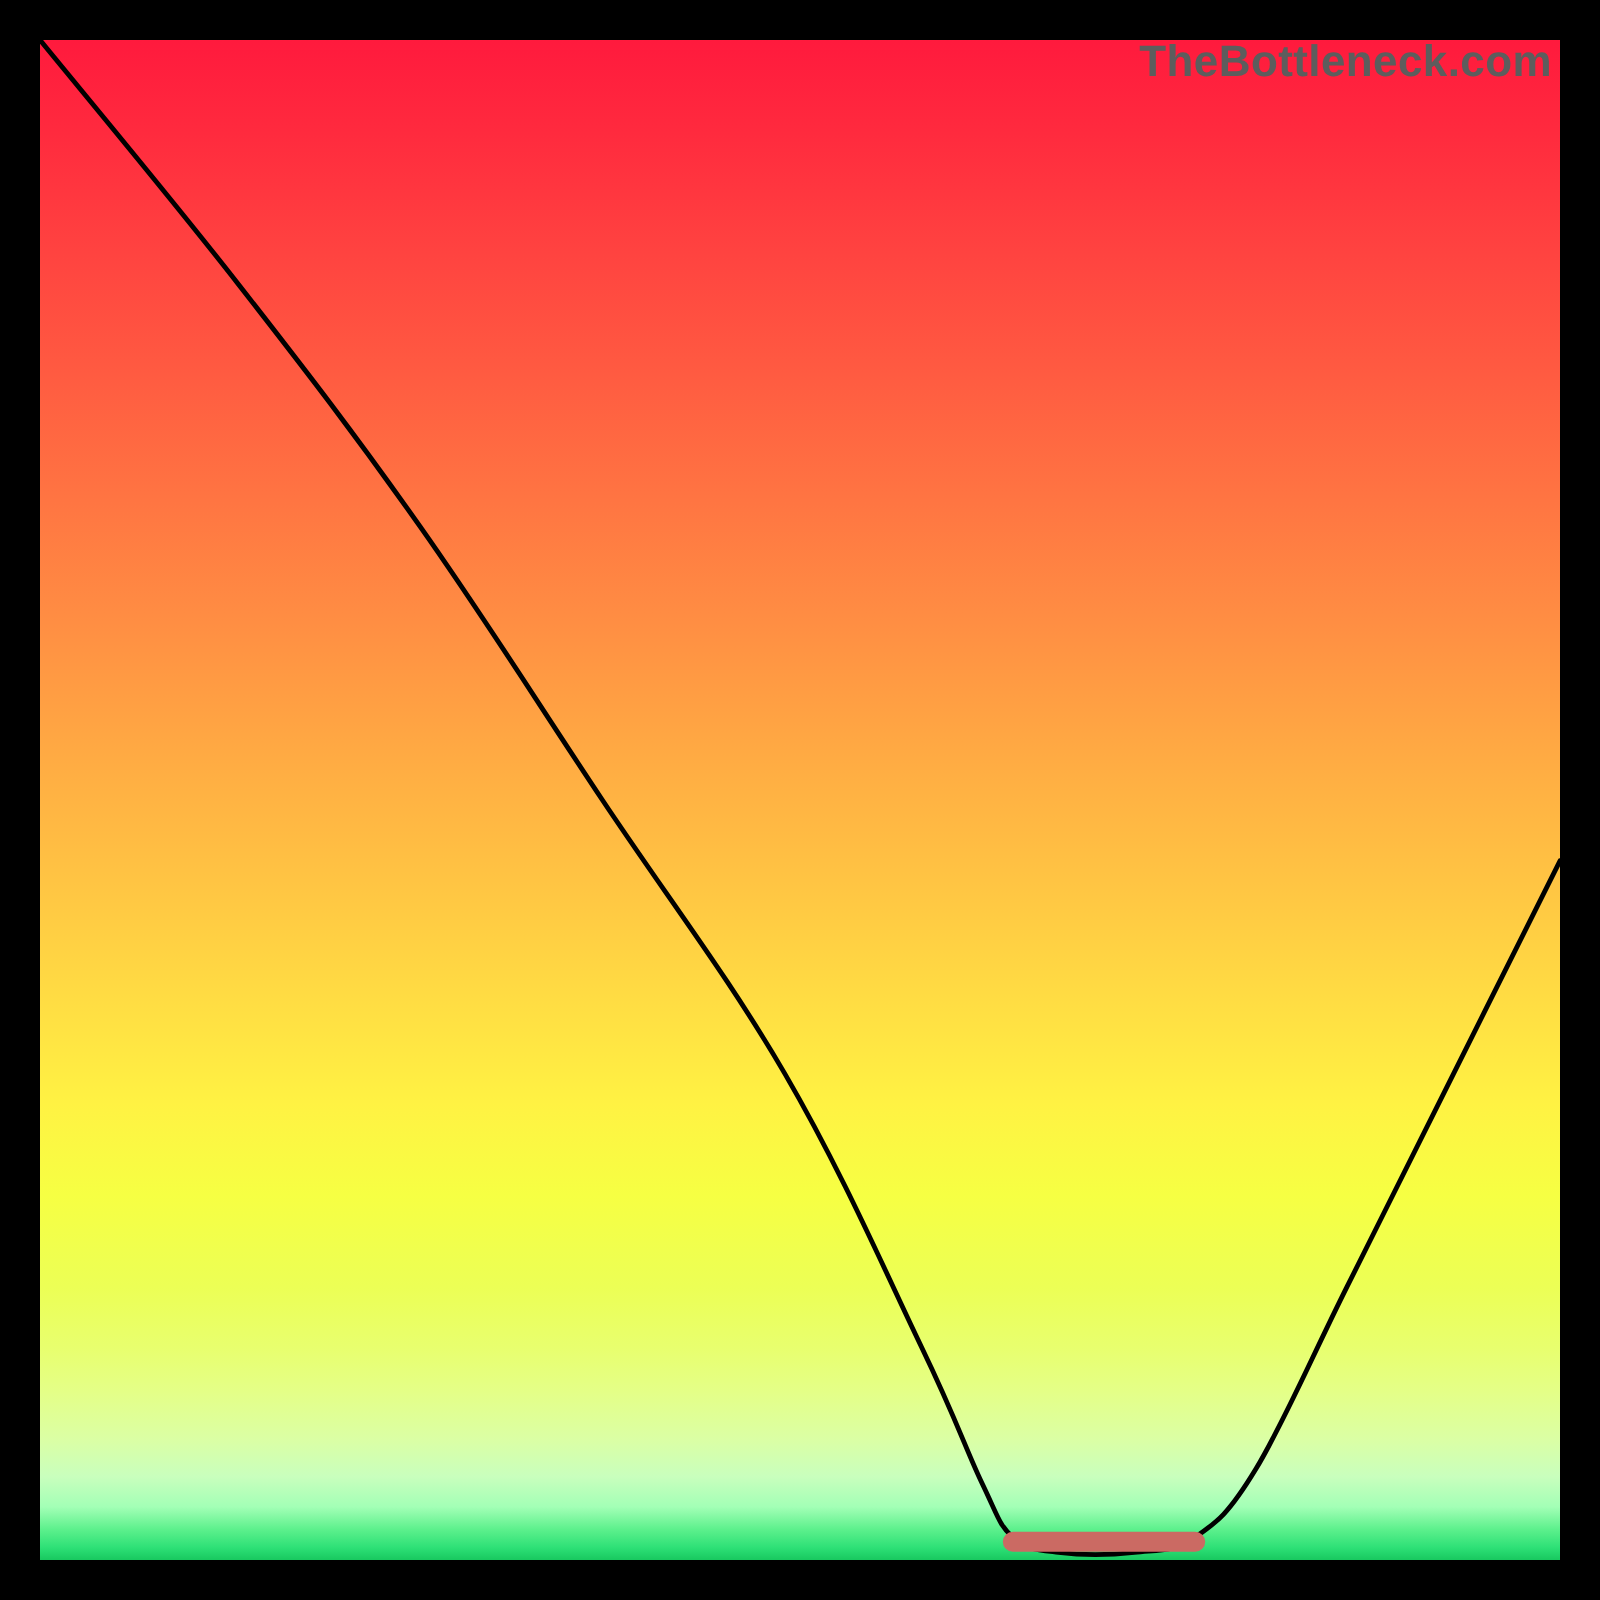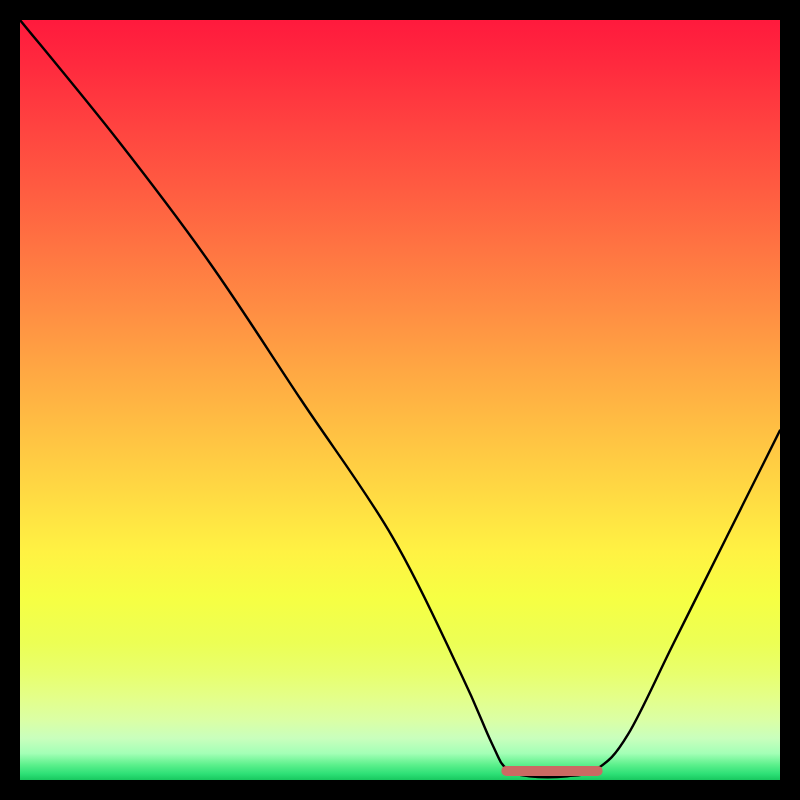--- a/index.html
+++ b/index.html
@@ -83,14 +83,15 @@
           </linearGradient>
       </defs>
       <rect x="0" y="0" width="760" height="760" fill="url(#bg-grad)"></rect>
     </svg>
 
     <svg class="curve" viewBox="0 0 760 760" preserveAspectRatio="none">
       <path id="main-curve" fill="none" stroke="#000000" stroke-width="2.4" stroke-linecap="round" stroke-linejoin="round" d="M 0 0 C 17.784 21.888, 64.6 77.82400000000004, 98.8 121.60000000000002 C 133 165.376, 157.168 196.68799999999993, 190 243.19999999999993 C 222.832 289.71199999999993, 248.368 330.752, 281.2 380 C 314.032 429.248, 343.67199999999997 467.55199999999996, 372.4 516.8 C 401.128 566.048, 423.01599999999996 616.664, 440.79999999999995 653.6 C 458.58399999999995 690.5360000000001, 462.99199999999996 704.9, 471.2 722 C 479.408 739.1, 479.56 742.444, 486.40000000000003 748.6 C 493.24000000000007 754.7560000000001, 498.2560000000001 754.832, 509.20000000000005 756.2 C 520.144 757.5680000000001, 534.8879999999999 757.5680000000001, 547.1999999999999 756.2 C 559.512 754.832, 566.6560000000001 756.124, 577.6 748.6 C 588.544 741.076, 594.32 736.972, 608 714.4 C 621.68 691.828, 635.816 658.768, 653.6 623.2 C 671.384 587.6320000000001, 687.648 555.1039999999999, 706.8000000000001 516.8 C 725.9520000000001 478.4959999999999, 750.424 429.55199999999996, 760 410.4"></path>
       <path id="flat-marker" fill="none" stroke="#cb6a63" stroke-width="10" stroke-linecap="round" d="M 486.40000000000003 750.88 L 577.6 750.88"></path>
     </svg>
 
+    <div class="watermark">TheBottleneck.com</div>
   </div>
 </div>
 
 </body></html>

